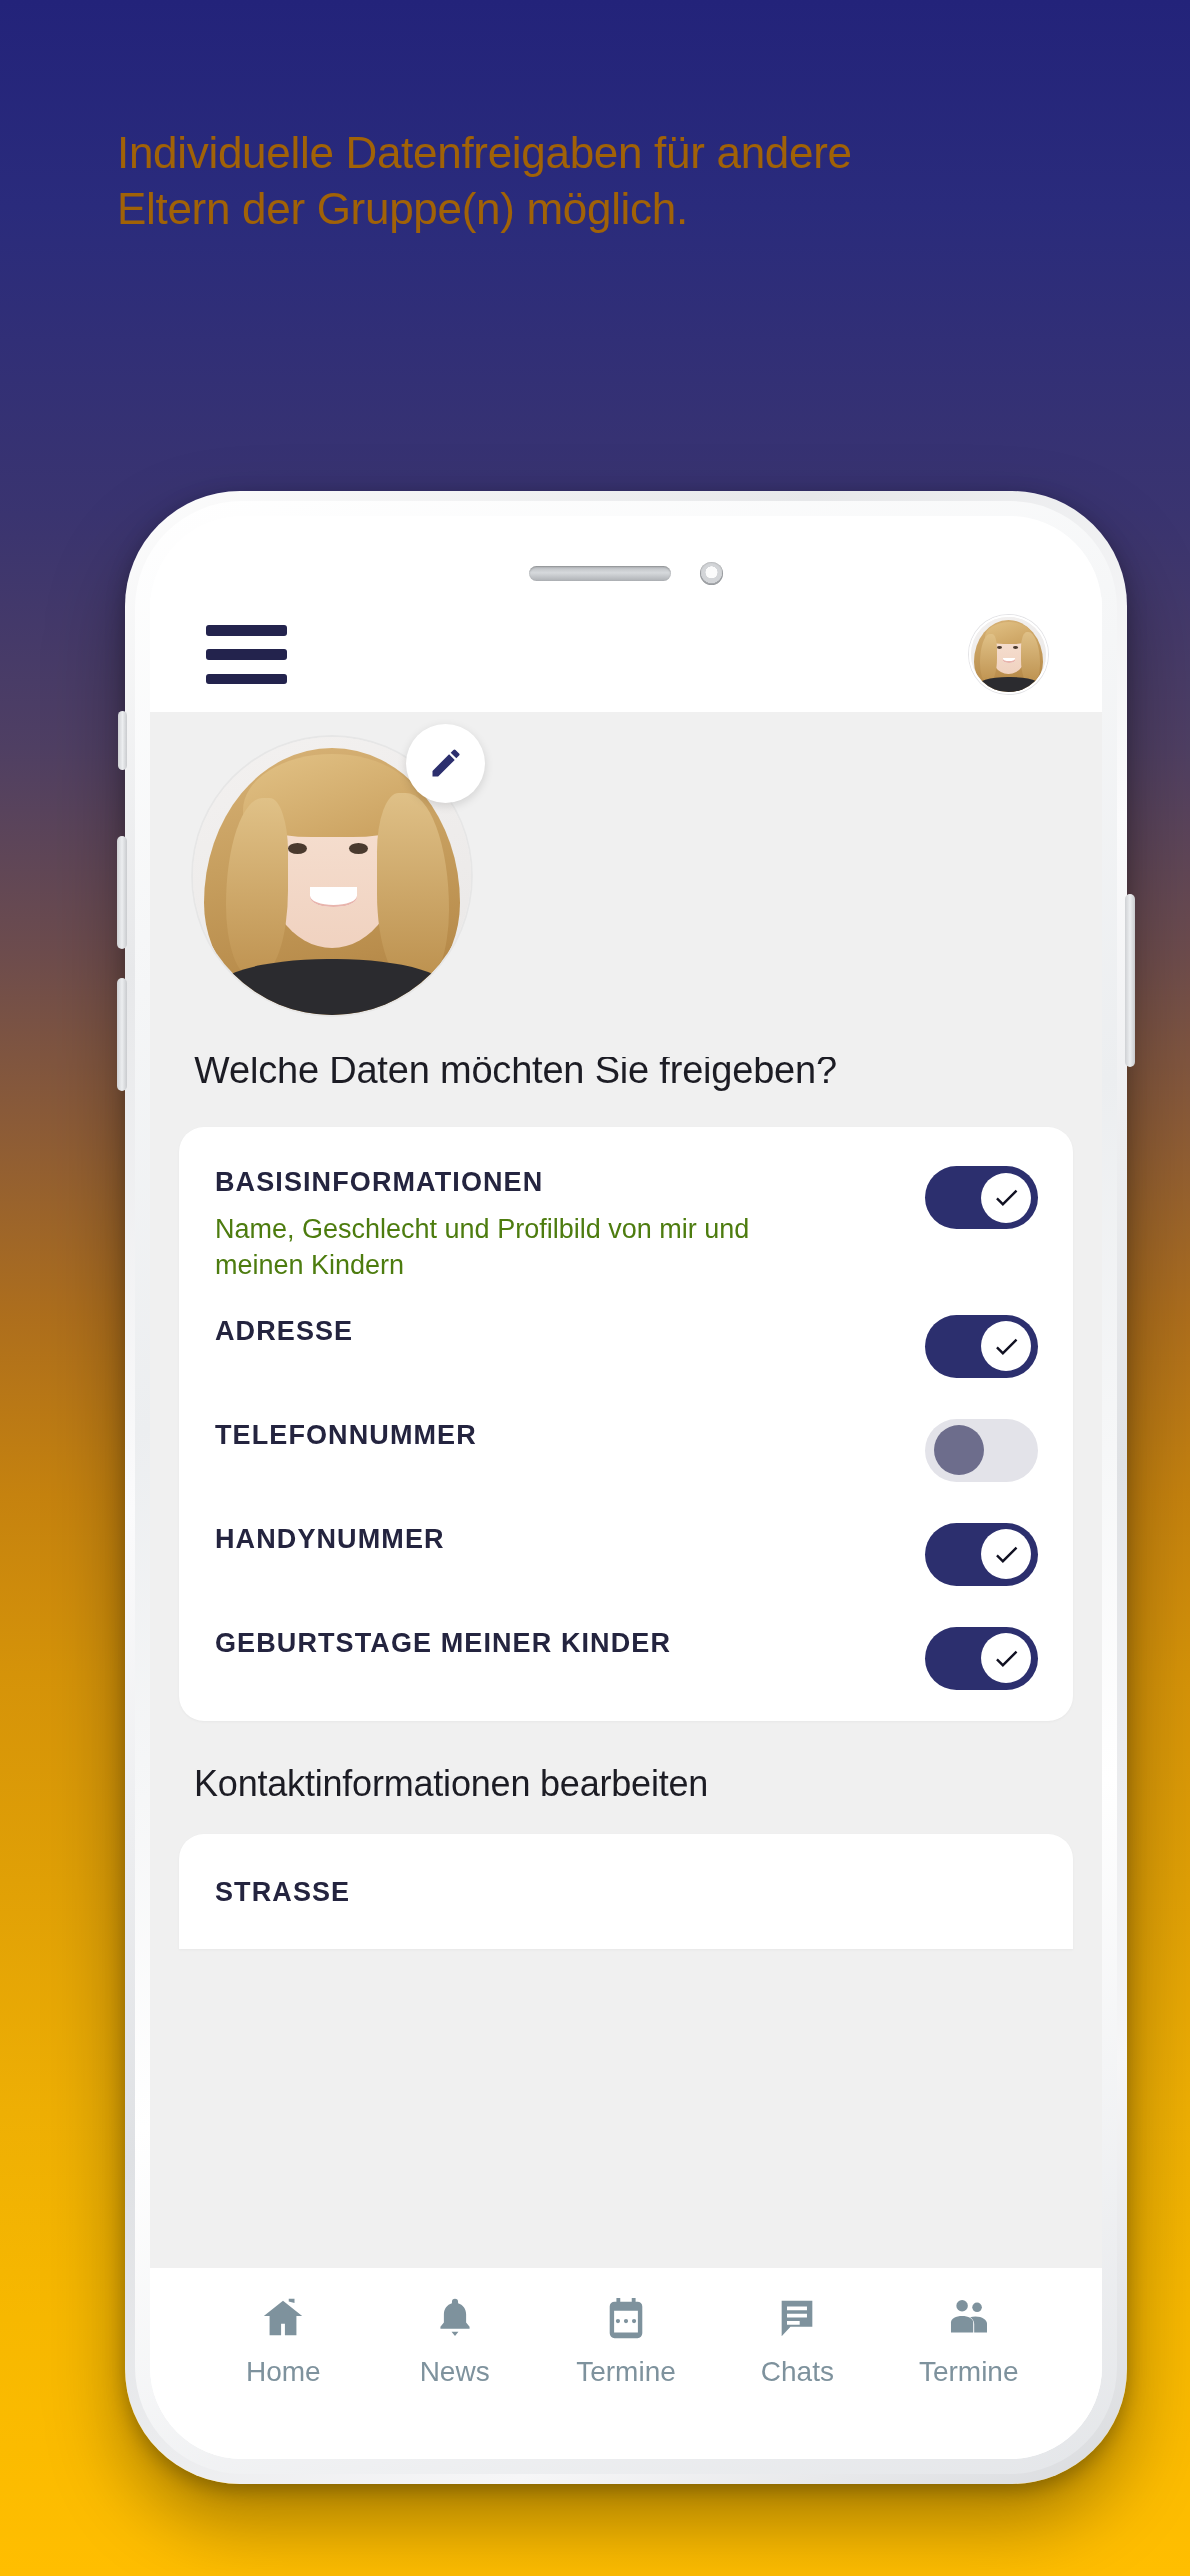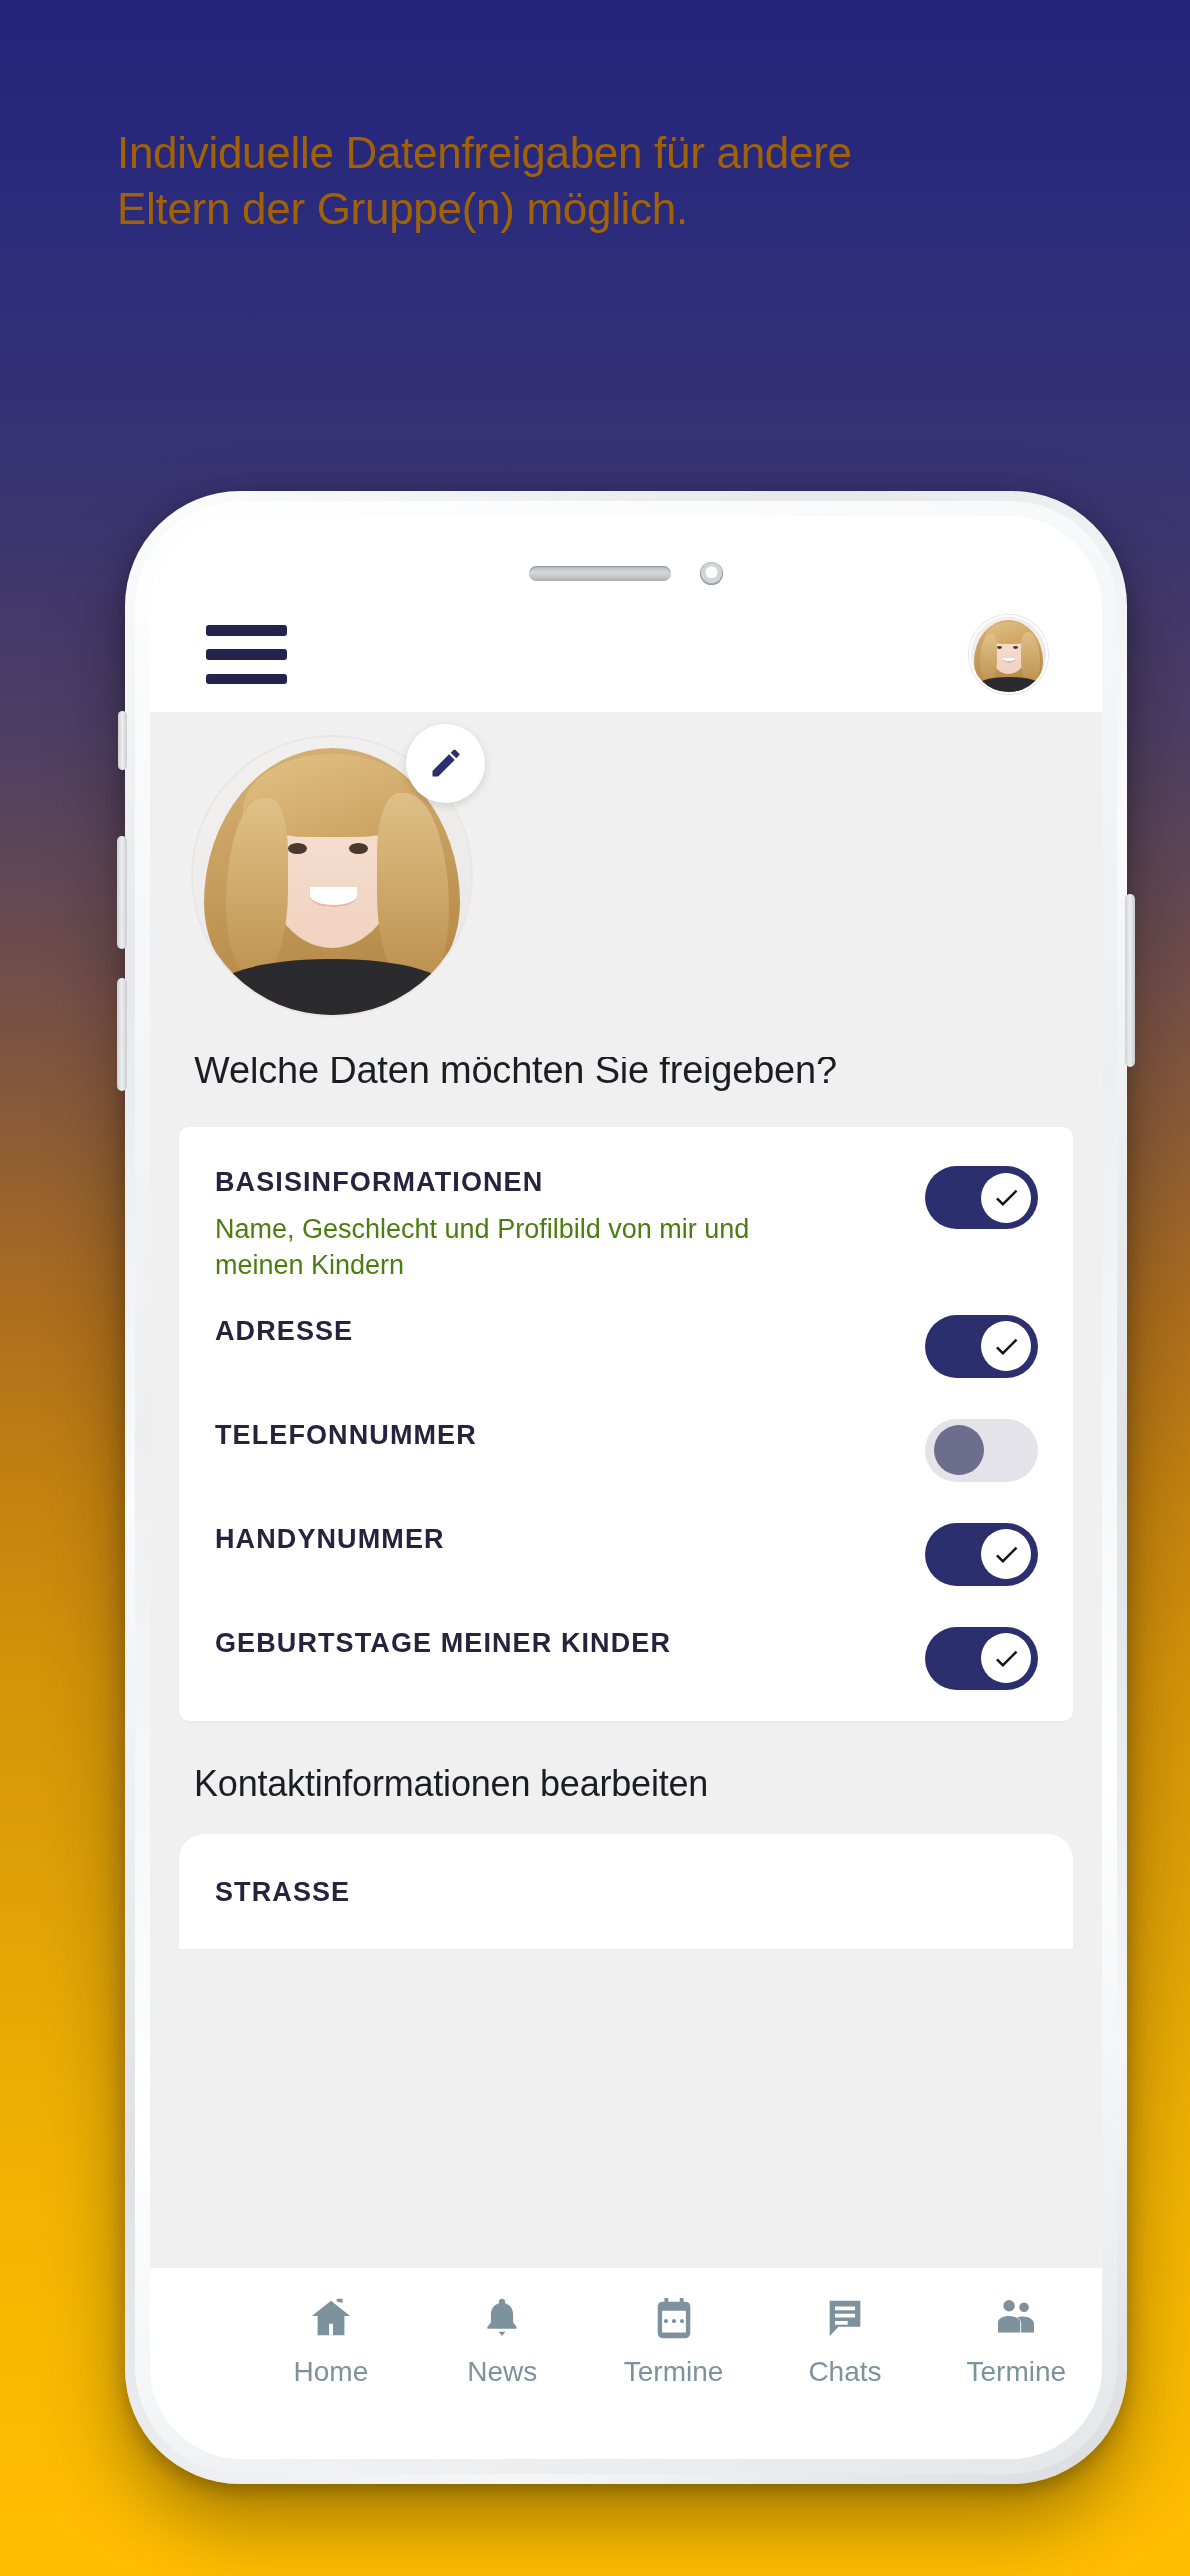--- a/index.html
+++ b/index.html
@@ -172,21 +172,21 @@
 
   .section-title{
     font-size:38px; color:#1c1c24; font-weight:400;
     padding:0 44px; letter-spacing:-0.2px;
     margin-top:-7.7px;
   }
 
   .card{
     margin:35px 29px 0 29px;
     background:#ffffff;
-    border-radius:10px;
+    border-radius:25px;
     padding:7.7px 0 21px 0;
     box-shadow:0 1px 2.9px rgba(0,0,0,.04);
   }
 
   .row{
     display:flex; align-items:flex-start; justify-content:space-between;
     padding:29px 35px 0 36px;
     min-height:104px;
   }
   .row-text{ flex:1; padding-right:19px; padding-top:3.8px;}
@@ -222,21 +222,21 @@
   .card.bottom{
     margin-top:29px; border-radius:25px 25px 0 0;
     padding-bottom:16px; min-height:115px;
   }
   .card.bottom .row{ min-height:77px; padding-top:33px;}
 
   
   .bottom-nav{
     position:absolute; left:0; right:0; bottom:0; height:192px;
     background:#ffffff;
-    display:flex; align-items:flex-start; justify-content:flex-end;
+    display:flex; align-items:flex-start; justify-content:center;
     padding-top:27px;
     border-top:1px solid #f0f0f0;
   }
   .nav-item{
     display:flex; flex-direction:column; align-items:center; gap:15.3px;
     width:18%; cursor:pointer;
   }
   .nav-item svg{ width:46px;height:46px; display:block; fill:#7e929d;}
   .nav-label{ font-size:28px; color:#7e929d; font-weight:400;}
 </style>

